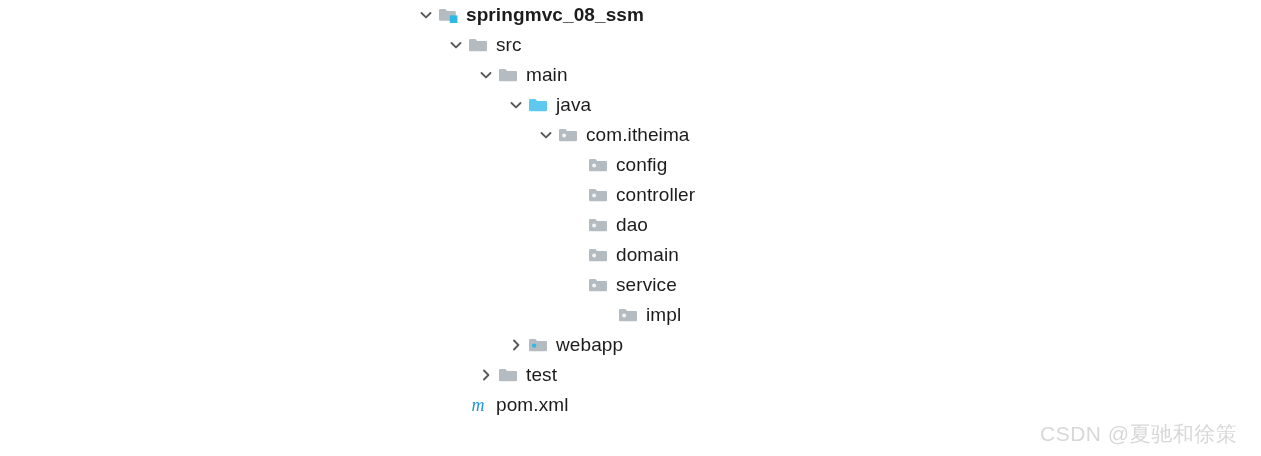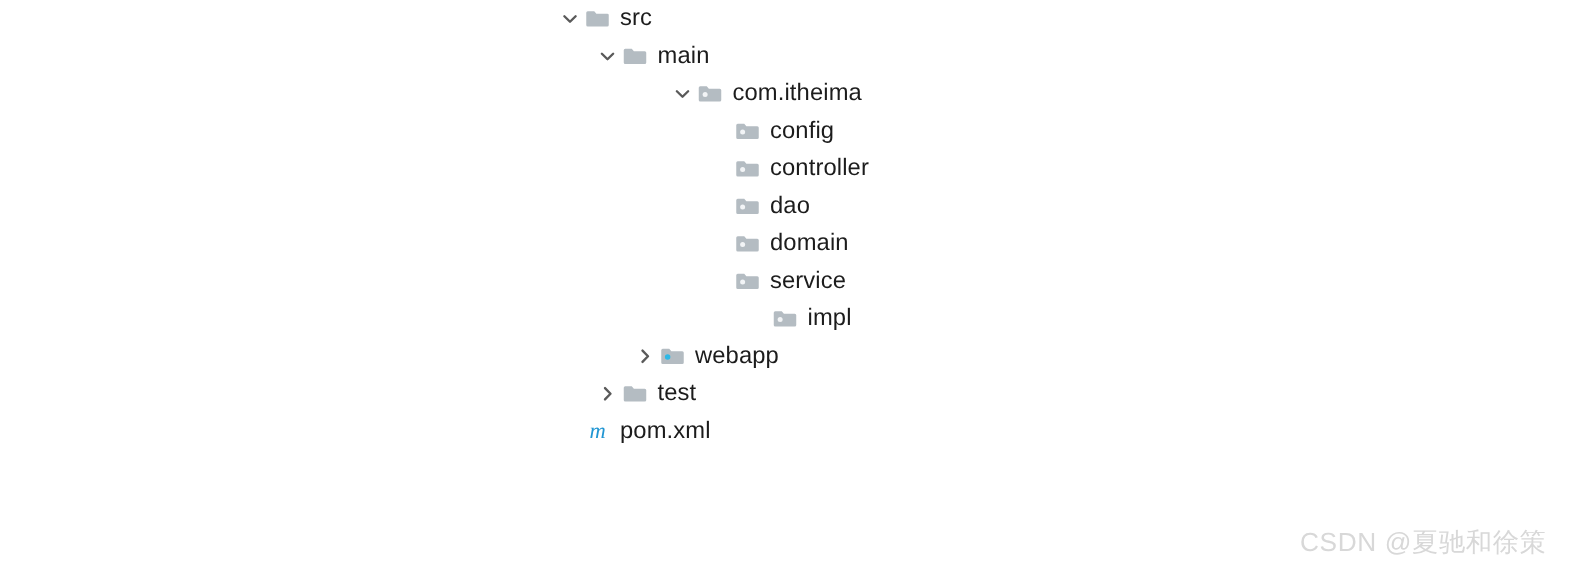--- a/index.html
+++ b/index.html
@@ -72,20 +72,34 @@
     color: #d8d8d8;
     letter-spacing: 0.5px;
     user-select: none;
     white-space: nowrap;
   }
 </style>
 </head>
 <body>
 
 <div id="tree">
+    <div class="row" style="padding-left: 415px;">
+      <span class="twisty">
+        <svg width="16" height="16" viewBox="0 0 16 16">
+          <path d="M3.5 6 L8 10.4 L12.5 6" fill="none" stroke="#5a5a5a" stroke-width="1.9" stroke-linecap="round" stroke-linejoin="round"></path>
+        </svg>
+      </span>
+      <span class="icon">
+        <svg width="21" height="19" viewBox="0 0 21 19">
+          <path d="M1 4.2 a1.2 1.2 0 0 1 1.2-1.2 H7.4 l1.7 1.9 H16.6 a1.2 1.2 0 0 1 1.2 1.2 V13.6 a1.2 1.2 0 0 1 -1.2 1.2 H2.2 A1.2 1.2 0 0 1 1 13.6 Z" fill="#b4bcc2"></path>
+          <rect x="11.8" y="9.4" width="7.6" height="7.6" fill="#2eb8e6"></rect>
+        </svg>
+      </span>
+      <span class="label bold">springmvc_08_ssm</span>
+    </div>
     <div class="row" style="padding-left: 445px;">
       <span class="twisty">
         <svg width="16" height="16" viewBox="0 0 16 16">
           <path d="M3.5 6 L8 10.4 L12.5 6" fill="none" stroke="#5a5a5a" stroke-width="1.9" stroke-linecap="round" stroke-linejoin="round"></path>
         </svg>
       </span>
       <span class="icon">
         <svg width="20" height="18" viewBox="0 0 20 18">
           <path d="M1 4.2 a1.2 1.2 0 0 1 1.2-1.2 H7.4 l1.7 1.9 H17.8 a1.2 1.2 0 0 1 1.2 1.2 V14 a1.2 1.2 0 0 1 -1.2 1.2 H2.2 A1.2 1.2 0 0 1 1 14 Z" fill="#b4bcc2"></path>
         </svg>
@@ -97,20 +111,33 @@
         <svg width="16" height="16" viewBox="0 0 16 16">
           <path d="M3.5 6 L8 10.4 L12.5 6" fill="none" stroke="#5a5a5a" stroke-width="1.9" stroke-linecap="round" stroke-linejoin="round"></path>
         </svg>
       </span>
       <span class="icon">
         <svg width="20" height="18" viewBox="0 0 20 18">
           <path d="M1 4.2 a1.2 1.2 0 0 1 1.2-1.2 H7.4 l1.7 1.9 H17.8 a1.2 1.2 0 0 1 1.2 1.2 V14 a1.2 1.2 0 0 1 -1.2 1.2 H2.2 A1.2 1.2 0 0 1 1 14 Z" fill="#b4bcc2"></path>
         </svg>
       </span>
       <span class="label">main</span>
+    </div>
+    <div class="row" style="padding-left: 505px;">
+      <span class="twisty">
+        <svg width="16" height="16" viewBox="0 0 16 16">
+          <path d="M3.5 6 L8 10.4 L12.5 6" fill="none" stroke="#5a5a5a" stroke-width="1.9" stroke-linecap="round" stroke-linejoin="round"></path>
+        </svg>
+      </span>
+      <span class="icon">
+        <svg width="20" height="18" viewBox="0 0 20 18">
+          <path d="M1 4.2 a1.2 1.2 0 0 1 1.2-1.2 H7.4 l1.7 1.9 H17.8 a1.2 1.2 0 0 1 1.2 1.2 V14 a1.2 1.2 0 0 1 -1.2 1.2 H2.2 A1.2 1.2 0 0 1 1 14 Z" fill="#5fc8ee"></path>
+        </svg>
+      </span>
+      <span class="label">java</span>
     </div>
     <div class="row" style="padding-left: 535px;">
       <span class="twisty">
         <svg width="16" height="16" viewBox="0 0 16 16">
           <path d="M3.5 6 L8 10.4 L12.5 6" fill="none" stroke="#5a5a5a" stroke-width="1.9" stroke-linecap="round" stroke-linejoin="round"></path>
         </svg>
       </span>
       <span class="icon">
         <svg width="20" height="18" viewBox="0 0 20 18">
           <path d="M1 4.2 a1.2 1.2 0 0 1 1.2-1.2 H7.4 l1.7 1.9 H17.8 a1.2 1.2 0 0 1 1.2 1.2 V14 a1.2 1.2 0 0 1 -1.2 1.2 H2.2 A1.2 1.2 0 0 1 1 14 Z" fill="#b4bcc2"></path>

